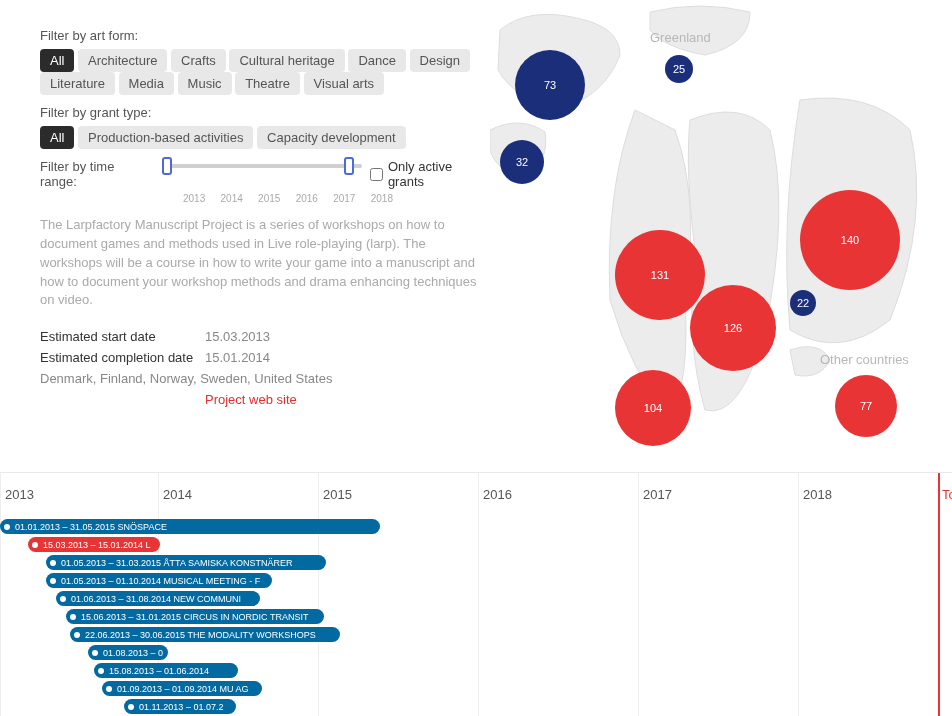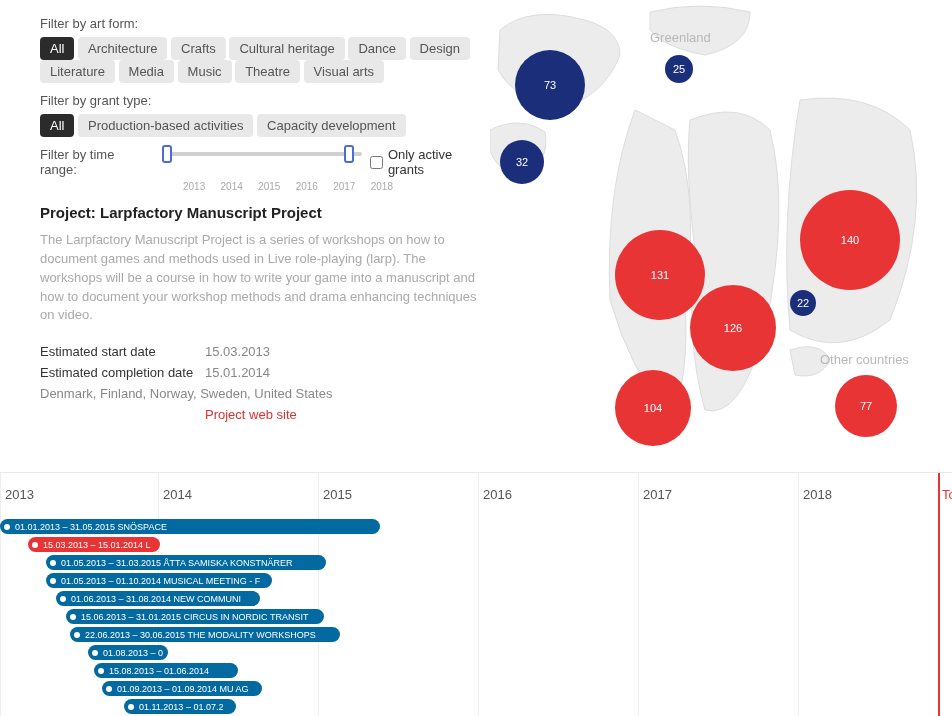--- a/index.html
+++ b/index.html
@@ -8,21 +8,21 @@
     font-size: 13px;
     color: #333;
     background: #fff;
     width: 952px;
     height: 716px;
     overflow: hidden;
     position: relative;
   }
   .top-area {
     display: flex;
-    padding: 16px 0 0 40px;
+    padding: 28px 0 0 40px;
   }
   .left-col { width: 450px; }
   .filter-row {
     display: flex;
     flex-wrap: wrap;
     align-items: center;
     gap: 6px;
     margin-bottom: 10px;
   }
   .filter-label {
@@ -218,21 +218,20 @@
     </div>
     <div class="slider-ticks" id="slider-ticks">
         <span>2013</span>
         <span>2014</span>
         <span>2015</span>
         <span>2016</span>
         <span>2017</span>
         <span>2018</span>
       </div>
 
-    <div class="project-title">Project: Larpfactory Manuscript Project</div>
     <div class="project-desc">The Larpfactory Manuscript Project is a series of workshops on how to document games and methods used in Live role-playing (larp). The workshops will be a course in how to write your game into a manuscript and how to document your workshop methods and drama enhancing techniques on video.</div>
 
     <div class="meta-table" id="meta-table">
         <div class="meta-row">
           <div class="meta-key">Estimated start date</div>
           <div class="meta-val">15.03.2013</div>
         </div>
         <div class="meta-row">
           <div class="meta-key">Estimated completion date</div>
           <div class="meta-val">15.01.2014</div>

